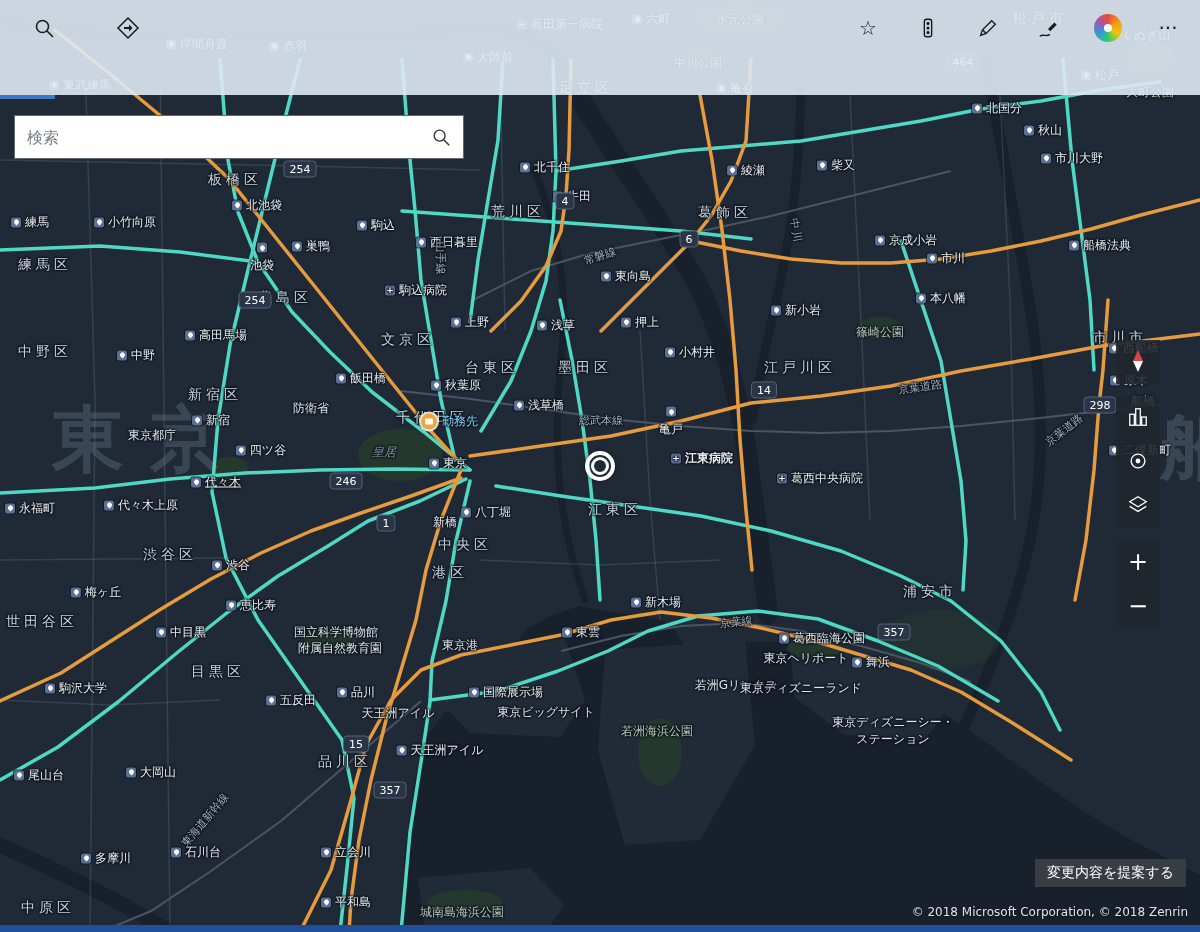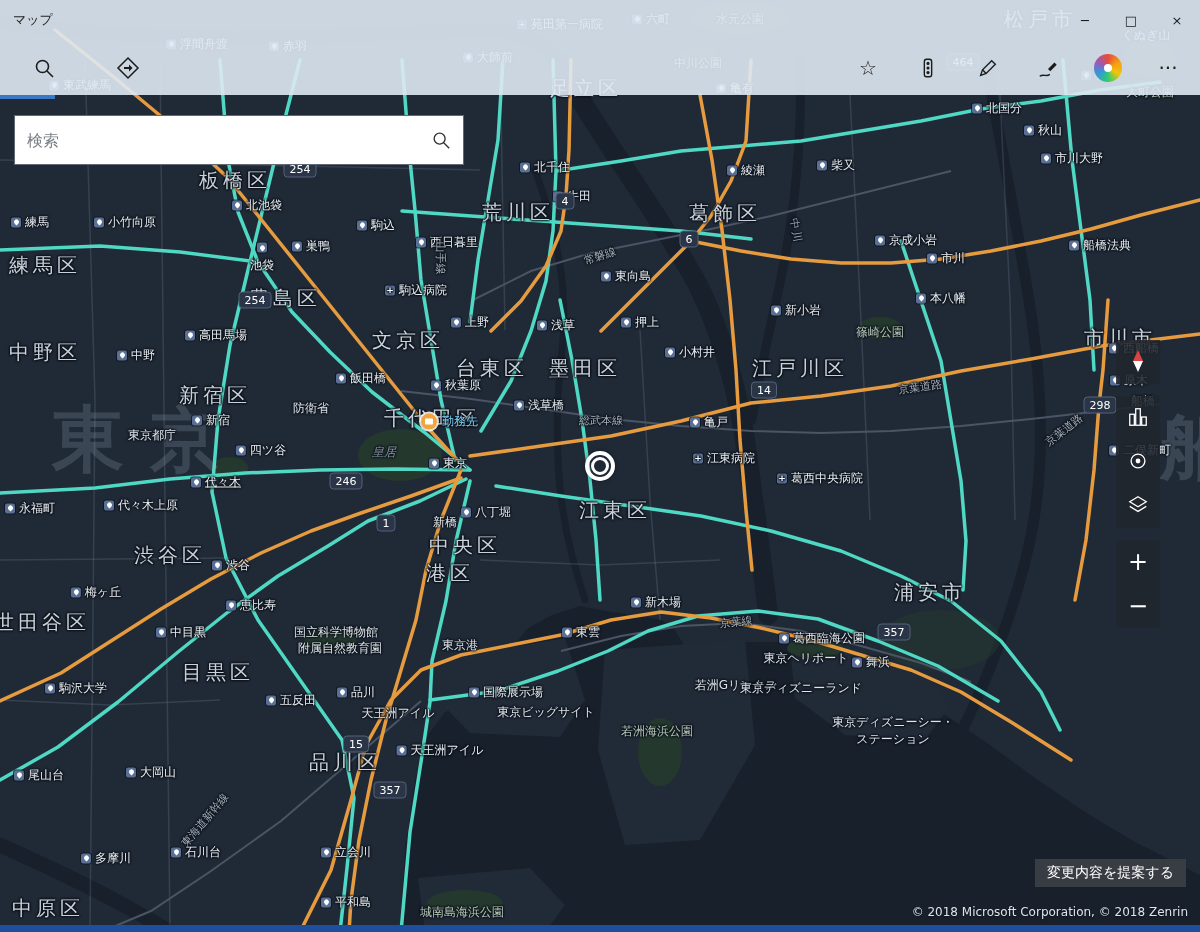--- a/index.html
+++ b/index.html
@@ -17,21 +17,21 @@
   .rd-t{stroke:#4fd8c3;stroke-width:3.5;fill:none;stroke-linejoin:round;stroke-linecap:round}
   .rd-o{stroke:#e79b3f;stroke-width:3.5;fill:none;stroke-linejoin:round;stroke-linecap:round}
 
   .wm{position:absolute;z-index:2;font-weight:bold;color:rgba(168,183,201,0.20);font-size:72px;letter-spacing:26px;white-space:nowrap;pointer-events:none;}
 
   
   #labels{position:absolute;inset:0;z-index:4;}
   .lb{position:absolute;transform:translate(-50%,-50%);white-space:nowrap;color:#e9eef4;font-size:12px;
       text-shadow:0 1px 2px #0b1017,0 -1px 2px #0b1017,1px 0 2px #0b1017,-1px 0 2px #0b1017;
       display:flex;align-items:center;gap:4px;}
-  .lb.city{font-size:20px;letter-spacing:4px;color:#c9d2dc;}
+  .lb.city{font-size:14px;letter-spacing:4px;color:#c9d2dc;}
   .lb.place{color:#dfe5ec;}
   .lb.park{color:#b9c9bd;}
   .lb.rail{color:#a9b5c2;font-size:11px;}
   .lb.dim{color:#8d99a8;font-style:italic;}
   .lb.water{color:#96a5b6;font-size:11px;letter-spacing:2px;}
   .icon-st,.icon-hs{width:10px;height:10px;flex:0 0 auto;background:#5a6f95;border-radius:2px;position:relative;box-shadow:0 0 0 1px rgba(12,17,24,.7);}
   .icon-st::after{content:'';position:absolute;left:2.5px;top:2.5px;width:5px;height:5px;background:#fff;border-radius:50% 50% 50% 0;transform:rotate(-45deg);}
   .icon-hs::after{content:'+';position:absolute;left:0;top:-1px;width:10px;text-align:center;color:#fff;font-size:9px;line-height:11px;font-weight:bold;}
   .shield{position:absolute;transform:translate(-50%,-50%);z-index:4;background:#2a3547;color:#fff;font-size:11px;line-height:15px;padding:0 5px;border-radius:4px;border:1px solid #55627a;white-space:nowrap;}
 
@@ -53,21 +53,21 @@
   .toolbar{height:55px;display:flex;align-items:center;}
   .tb-left{display:flex;gap:40px;margin-left:22px;}
   .tb-right{display:flex;gap:16px;margin-left:auto;margin-right:10px;align-items:center;}
   .tbtn{width:44px;height:44px;border:0;background:transparent;display:flex;align-items:center;justify-content:center;color:#1b1b1b;cursor:pointer;font-size:20px;font-family:inherit;}
   .tbtn svg{display:block;}
   .avatar{width:28px;height:28px;border-radius:50%;background:conic-gradient(#e74c3c,#f39c12,#f1c40f,#2ecc71,#3498db,#9b59b6,#e74c3c);position:relative;}
   .avatar::after{content:'';position:absolute;left:10px;top:10px;width:8px;height:8px;border-radius:50%;background:#fff;}
   .accent{position:absolute;left:0;top:95px;width:55px;height:4px;background:#3a77c5;z-index:31;}
 
   
-  .searchbox{position:absolute;left:14px;top:115px;width:450px;height:50px;background:#fff;border:1px solid #5f6a75;z-index:10;display:flex;align-items:center;box-sizing:border-box;}
+  .searchbox{position:absolute;left:14px;top:115px;width:450px;height:44px;background:#fff;border:1px solid #5f6a75;z-index:10;display:flex;align-items:center;box-sizing:border-box;}
   .searchbox input{flex:1;border:0;outline:none;font-size:16px;padding:0 12px;color:#222;background:transparent;font-family:inherit;}
   .searchbox input::placeholder{color:#7a7f86;}
   .searchglyph{width:44px;height:100%;display:flex;align-items:center;justify-content:center;color:#333;cursor:pointer;}
 
   
   .mapctl{position:absolute;right:40px;top:340px;width:44px;z-index:20;}
   .tile{width:44px;height:44px;background:rgba(32,37,46,0.88);display:flex;align-items:center;justify-content:center;color:#fff;border:0;cursor:pointer;padding:0;font-family:inherit;}
   .ctl-gap{height:12px;}
   .zoomtxt{font-size:24px;line-height:24px;color:#fff;}
 
@@ -385,21 +385,21 @@
       <span class="lb city" style="left: 432px; top: 418px;">
         <span>千代田区</span>
       </span>
       <span class="lb station" style="left: 539px; top: 405px;">
         <i class="icon-st"></i>
         <span>浅草橋</span>
       </span>
       <span class="lb rail" style="left: 601px; top: 420px;">
         <span>総武本線</span>
       </span>
-      <span class="lb station" style="left: 709px; top: 422px;">
+      <span class="lb station" style="left: 671px; top: 422px; flex-direction: column;">
         <i class="icon-st"></i>
         <span>亀戸</span>
       </span>
       <span class="lb rail" style="left: 920px; top: 387px; transform: translate(-50%, -50%) rotate(-8deg);">
         <span>京葉道路</span>
       </span>
       <span class="lb rail" style="left: 1064px; top: 430px; transform: translate(-50%, -50%) rotate(-38deg);">
         <span>京葉道路</span>
       </span>
       <span class="lb station" style="left: 1134px; top: 348px;">
@@ -421,21 +421,21 @@
         <i class="icon-st"></i>
         <span>四ツ谷</span>
       </span>
       <span class="lb dim" style="left: 384px; top: 452px;">
         <span>皇居</span>
       </span>
       <span class="lb station" style="left: 448px; top: 463px;">
         <i class="icon-st"></i>
         <span>東京</span>
       </span>
-      <span class="lb hospital" style="left: 724px; top: 458px;">
+      <span class="lb hospital" style="left: 702px; top: 458px; font-weight: bold;">
         <i class="icon-hs"></i>
         <span>江東病院</span>
       </span>
       <span class="lb hospital" style="left: 820px; top: 478px;">
         <i class="icon-hs"></i>
         <span>葛西中央病院</span>
       </span>
       <span class="lb station" style="left: 216px; top: 482px; text-decoration: underline;">
         <i class="icon-st"></i>
         <span>代々木</span>
@@ -618,28 +618,20 @@
 
   <div class="mylocation"></div>
 
   <div class="poi">
     <span class="poi-ic"></span>
     <span class="poi-lb">勤務先</span>
   </div>
 </div>
 
 <div class="chrome">
-  <div class="titlebar">
-    <span class="apptitle">マップ</span>
-    <div class="winbtns">
-      <button class="winbtn">─</button>
-      <button class="winbtn">□</button>
-      <button class="winbtn">×</button>
-    </div>
-  </div>
   <div class="toolbar">
     <div class="tb-left">
       <button class="tbtn">
         <span>
           <svg width="22" height="22" viewBox="0 0 22 22">
               <circle cx="9.5" cy="9.5" r="6" fill="none" stroke="currentColor" stroke-width="1.6"></circle>
               <line x1="14" y1="14" x2="20" y2="20" stroke="currentColor" stroke-width="1.6"></line>
             </svg>
         </span>
       </button>

